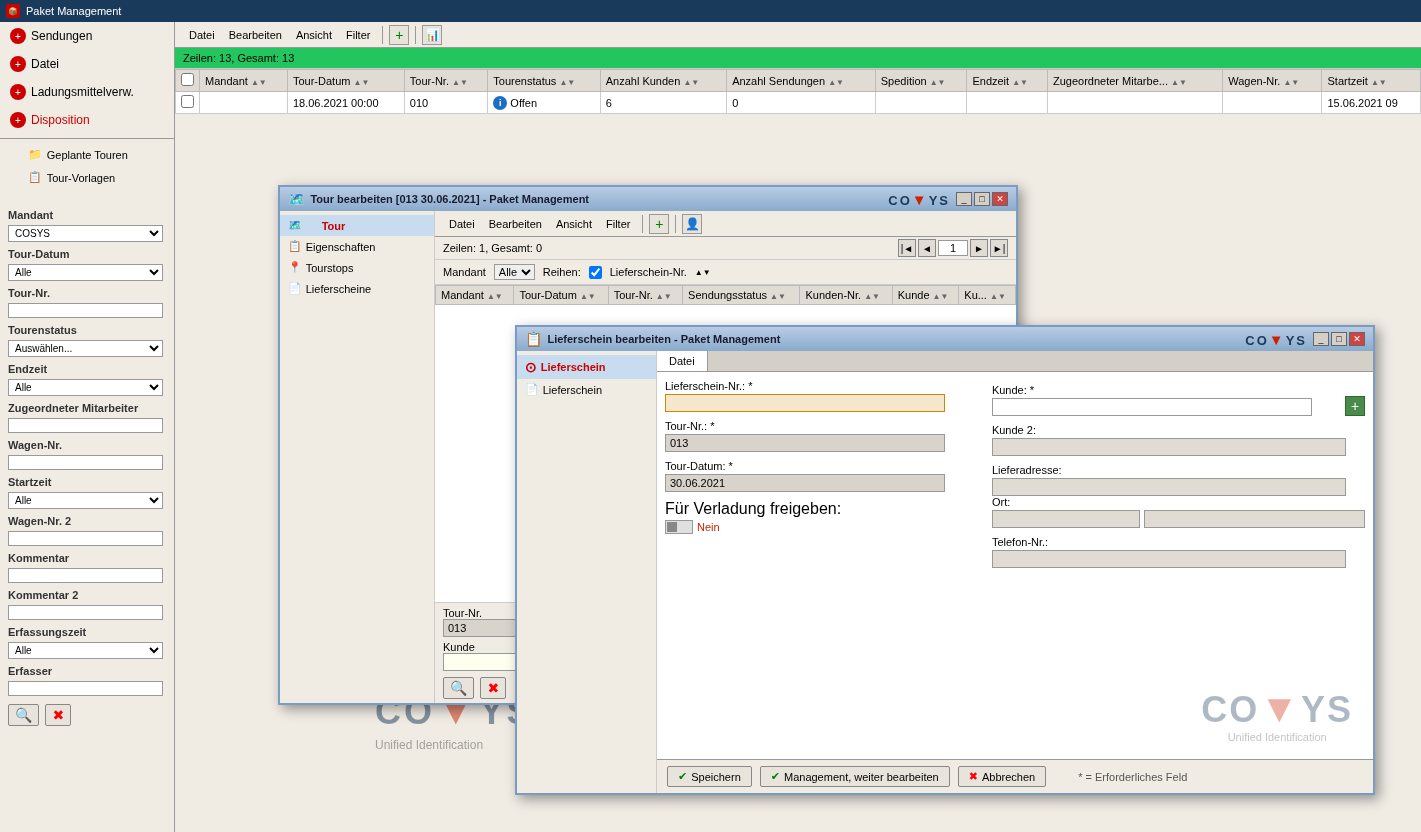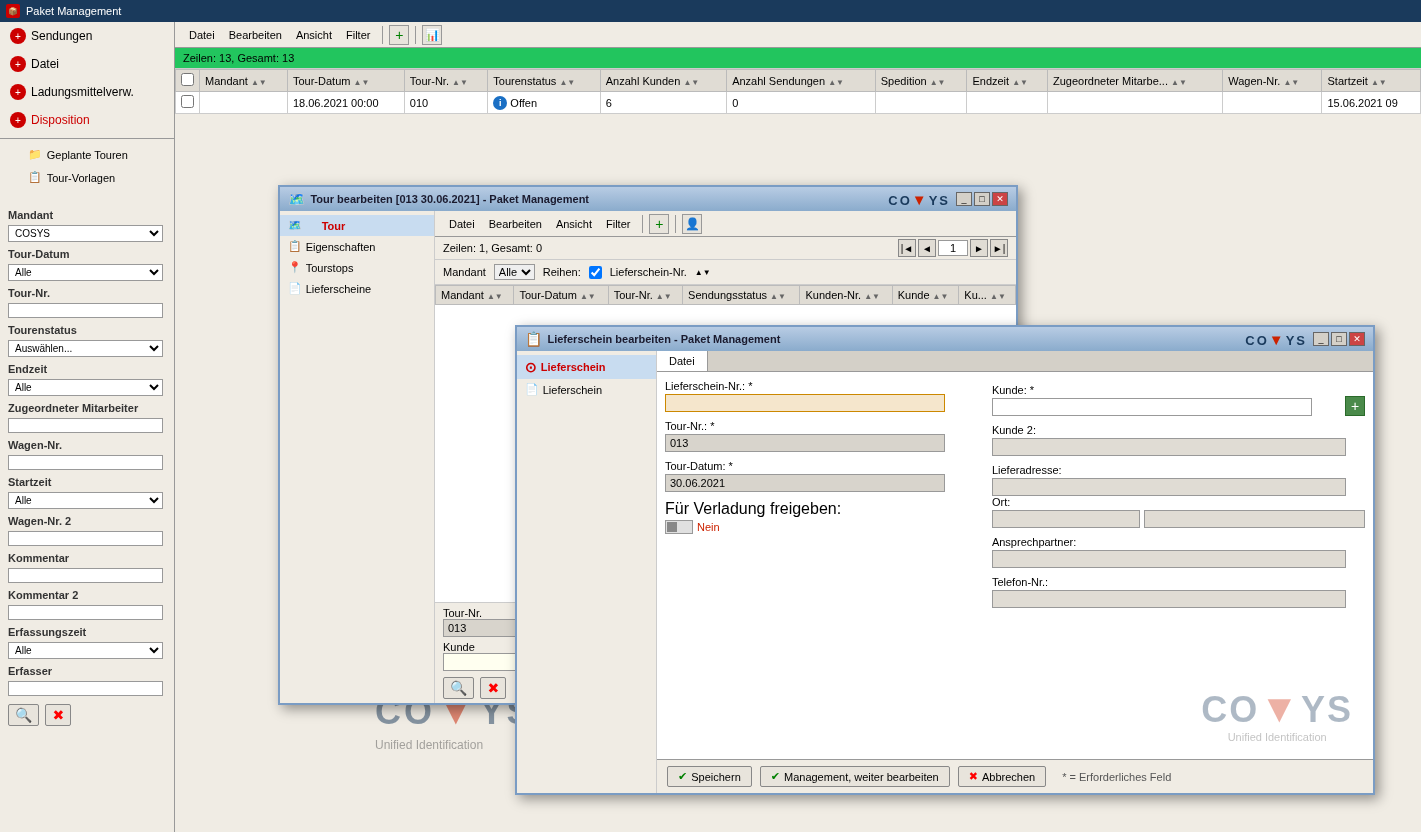--- a/index.html
+++ b/index.html
@@ -502,24 +502,20 @@
               <div style="flex:1;">
                 <div style="font-size:11px; margin-bottom:2px;">Ort:</div>
                 <input type="text" style="width: 100%; border: 1px solid rgb(153, 153, 153); padding: 2px 4px; font-size: 11px; background: rgb(224, 220, 212);" value="">
               </div>
               <div style="flex:1.5;">
                 <div style="font-size:11px; margin-bottom:2px;">&nbsp;</div>
                 <input type="text" style="width: 100%; border: 1px solid rgb(153, 153, 153); padding: 2px 4px; font-size: 11px; background: rgb(224, 220, 212);" value="">
               </div>
             </div>
             <div style="margin-bottom:8px;">
-              <div style="font-size:11px; margin-bottom:2px;">Ansprechpartner:</div>
-              <input type="text" style="width: 95%; border: 1px solid rgb(153, 153, 153); padding: 2px 4px; font-size: 11px; background: rgb(224, 220, 212);" value="">
-            </div>
-            <div style="margin-bottom:8px;">
               <div style="font-size:11px; margin-bottom:2px;">Telefon-Nr.:</div>
               <input type="text" style="width: 95%; border: 1px solid rgb(153, 153, 153); padding: 2px 4px; font-size: 11px; background: rgb(224, 220, 212);" value="">
             </div>
           </div>
         </div>
 
         <div style="position:absolute; bottom:50px; right:20px; opacity:0.35; pointer-events:none; z-index:21;">
           <div style="font-size:36px; font-weight:bold; letter-spacing:2px;">
             <span style="color:#1a3a5c;">C</span><span style="color:#1a3a5c;">O</span><span style="color:#cc2200; font-size:40px;">▼</span><span style="color:#1a3a5c;">Y</span><span style="color:#1a3a5c;">S</span>
           </div>
@@ -532,19 +528,19 @@
             <span>Speichern</span>
           </button>
           <button class="btn">
             <span style="color:green;">✔</span>
             <span>Management, weiter bearbeiten</span>
           </button>
           <button class="btn">
             <span style="color:red;">✖</span>
             <span>Abbrechen</span>
           </button>
-          <span style="font-size:11px; color:#555; margin-left:8px;">* = Erforderliches Feld</span>
+          <span style="font-size:11px; color:#555; margin-left:24px;">* = Erforderliches Feld</span>
         </div>
       </div>
     </div>
   </div>
 
 </div>
 
 </body></html>

